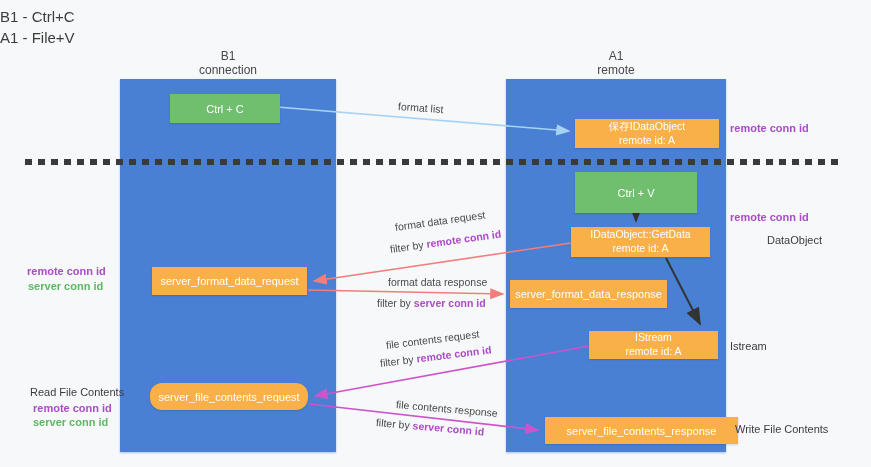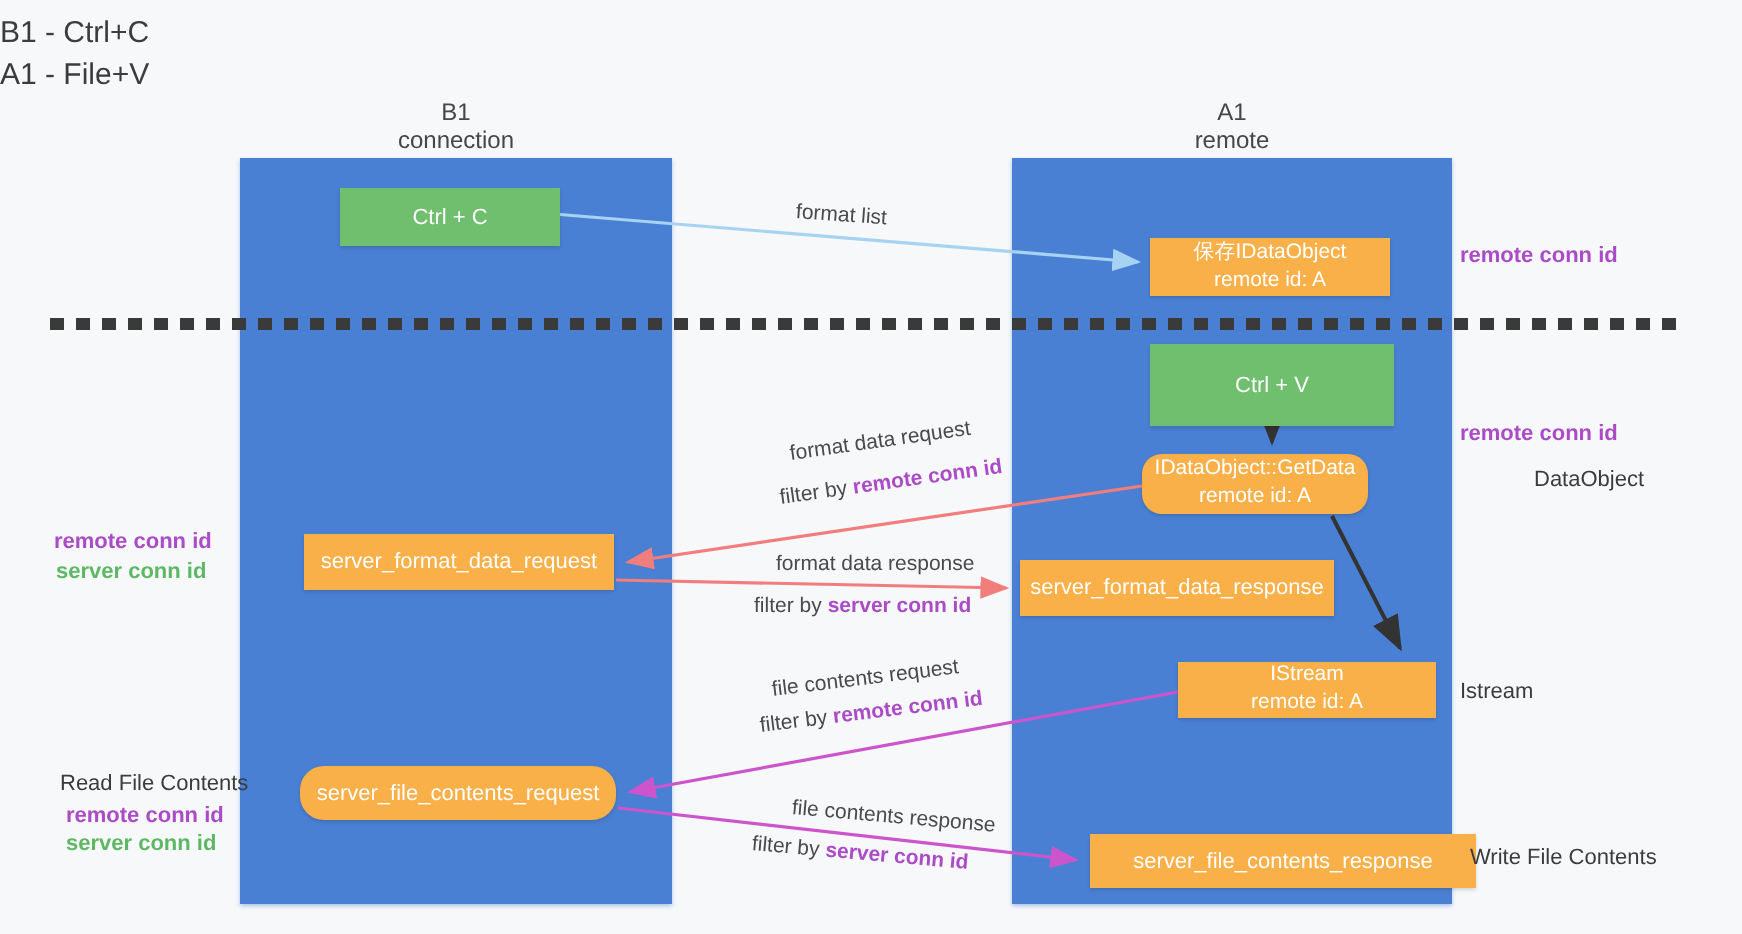--- a/index.html
+++ b/index.html
@@ -26,23 +26,23 @@
   
   .arrowlayer{left:0;top:0;width:871px;height:467px;z-index:2;pointer-events:none;}
   
   .box{display:flex;flex-direction:column;align-items:center;justify-content:center;
     color:#fff;text-align:center;z-index:3;box-shadow:0 1px 2px rgba(0,0,0,.15);}
   .box.green{background:#70bf6e;}
   .box.orange{background:#fab049;}
   .box .l1{font-size:11px;}
   .box .sm{font-size:10.5px;line-height:1.3;}
   .b-ctrlc{left:158px;top:94px;width:110px;height:29px;margin-left:12px;}
-  .b-save{left:575px;top:119px;width:120px;height:29px;}
+  .b-save{left:575px;top:119px;width:144px;height:29px;}
   .b-ctrlv{left:575px;top:172px;width:122px;height:41px;align-items:center;}
-  .b-getdata{left:571px;top:227px;width:113px;height:30px;border-radius:10px;}
+  .b-getdata{left:571px;top:227px;width:139px;height:30px;}
   .b-fmtreq{left:152px;top:267px;width:155px;height:28px;}
   .b-fmtres{left:510px;top:280px;width:157px;height:28px;}
   .b-istream{left:589px;top:331px;width:129px;height:28px;}
   .b-filereq{left:150px;top:383px;width:158px;height:27px;border-radius:12px;}
   .b-fileres{left:545px;top:417px;width:193px;height:27px;}
   
   .side{font-size:11px;z-index:3;white-space:nowrap;}
   .purple{color:#ab4bc7;font-weight:bold;}
   .greentxt{color:#5db863;font-weight:bold;}
   .plain{color:#3b3b3b;}

